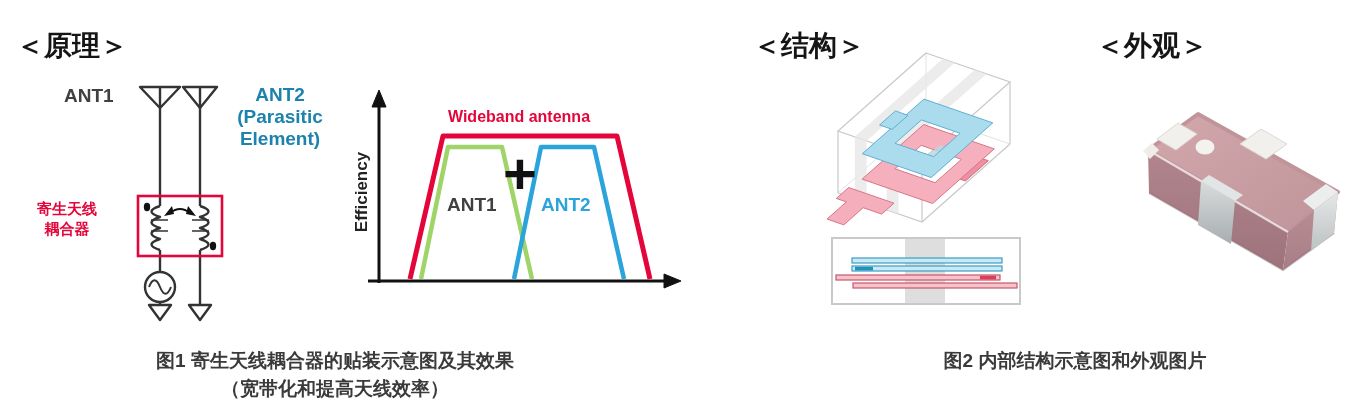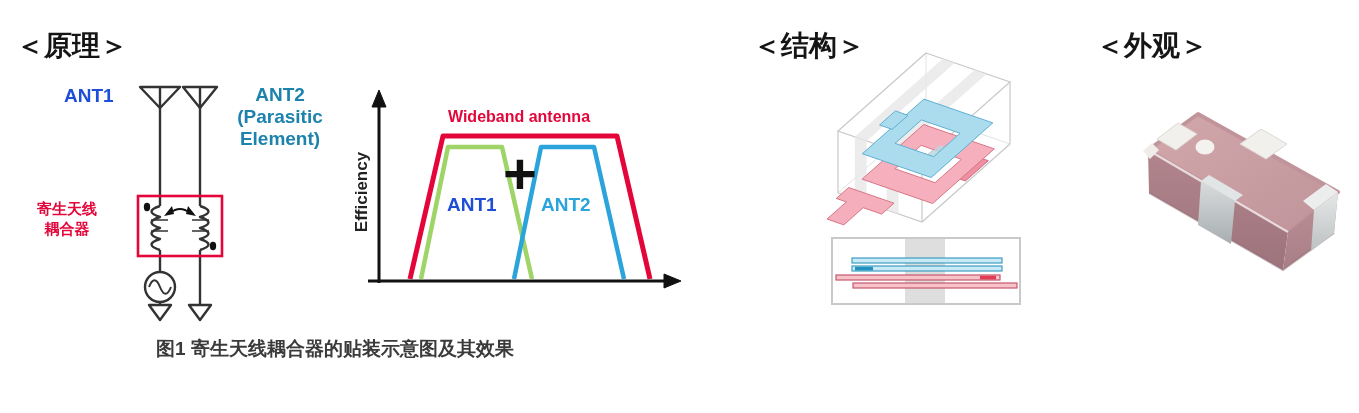--- a/index.html
+++ b/index.html
@@ -2,25 +2,25 @@
 <html><head>
 <meta charset="utf-8">
 <style>
   html,body{margin:0;padding:0;background:#fff;}
   .canvas{position:relative;width:1359px;height:413px;background:#ffffff;
           font-family:"Liberation Sans",sans-serif;overflow:hidden;}
   .abs{position:absolute;}
   .pre{white-space:pre-line;}
   .heading{font-size:28px;font-weight:600;color:#151515;letter-spacing:0px;}
   .lbl{font-weight:700;font-size:19px;line-height:1.15;}
-  .green-t{color:#1d4ed8;}
+  .green-t{color:#404040;}
   .teal-t{color:#1d83ad;}
   .blue-t{color:#2aa4da;}
   .red-t{color:#e4063a;}
-  .caption{font-weight:700;font-size:19px;color:#3a3a3a;text-align:center;}
+  .caption{font-weight:700;font-size:19px;color:#3a3a3a;text-align:center;margin-top:12px;}
   .center{text-align:center;}
   svg{position:absolute;left:0;top:0;}
 </style>
 </head>
 <body>
 
 <div class="canvas">
 
   <svg width="1359" height="413" viewBox="0 0 1359 413">
     <defs>
@@ -169,18 +169,20 @@
        font-weight:600;font-size:17px;color:#222;transform:rotate(-90deg);">Efficiency</div>
 
   <div class="abs lbl green-t" style="left:447px;top:194px;">ANT1</div>
 
   <div class="abs lbl blue-t" style="left:541px;top:194px;">ANT2</div>
 
   <div class="abs" style="left:498px;top:147px;width:44px;height:52px;display:flex;align-items:center;
        justify-content:center;font-weight:700;font-size:58px;color:#111;">+</div>
 
   <div class="abs caption" style="left:100px;top:336px;width:470px;">图1 寄生天线耦合器的贴装示意图及其效果</div>
+  <div class="abs caption" style="left:100px;top:364px;width:470px;">（宽带化和提高天线效率）</div>
 
   <div class="abs heading" style="left:753px;top:27px;">＜结构＞</div>
 
   <div class="abs heading" style="left:1096px;top:27px;">＜外观＞</div>
 
+  <div class="abs caption" style="left:860px;top:336px;width:430px;">图2 内部结构示意图和外观图片</div>
 </div>
 
 </body></html>

